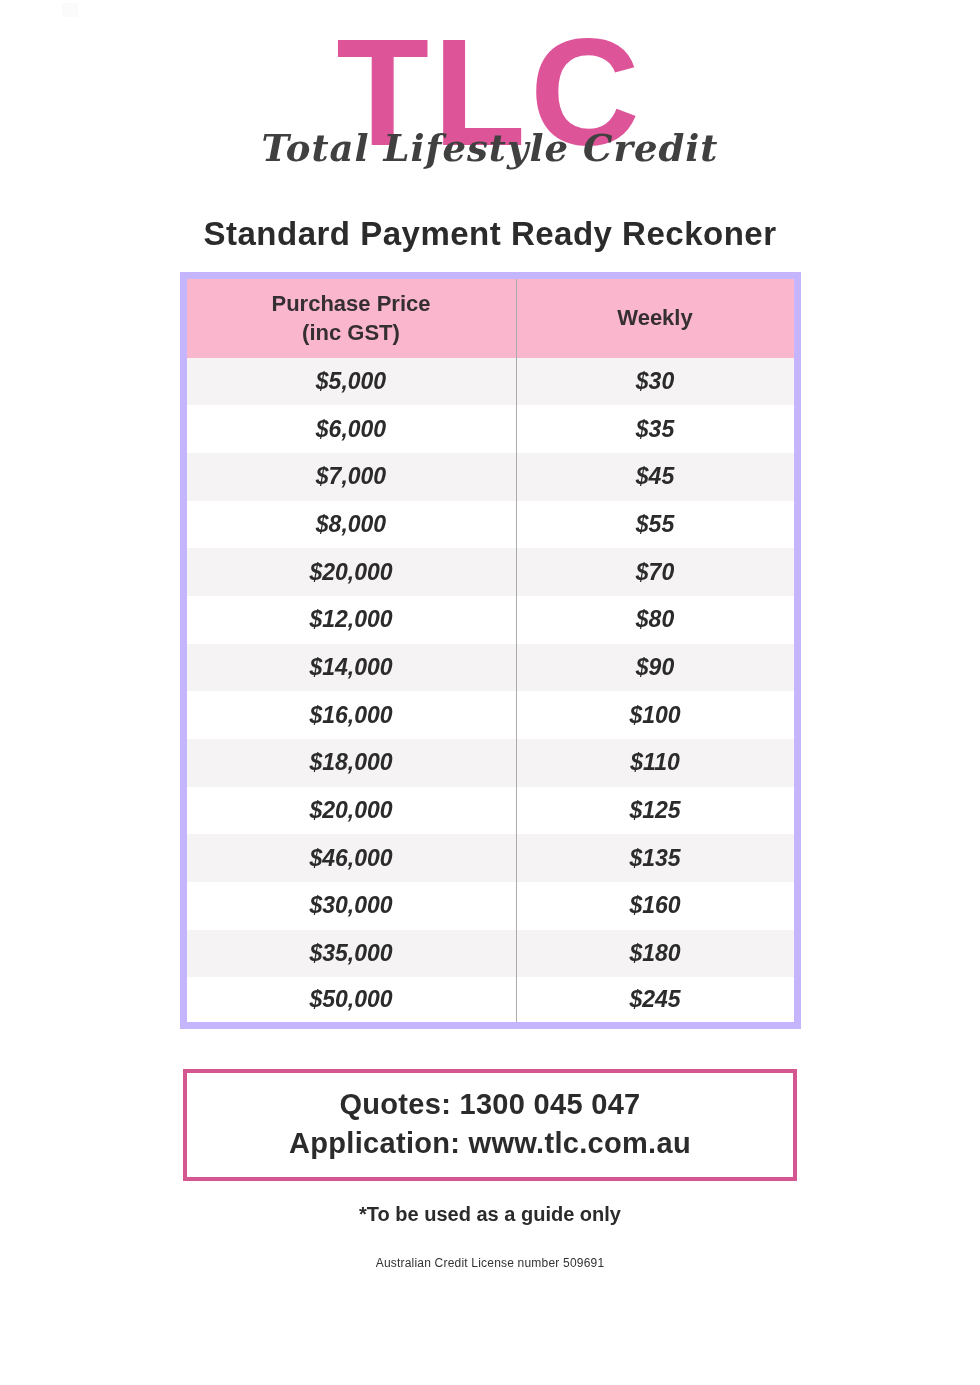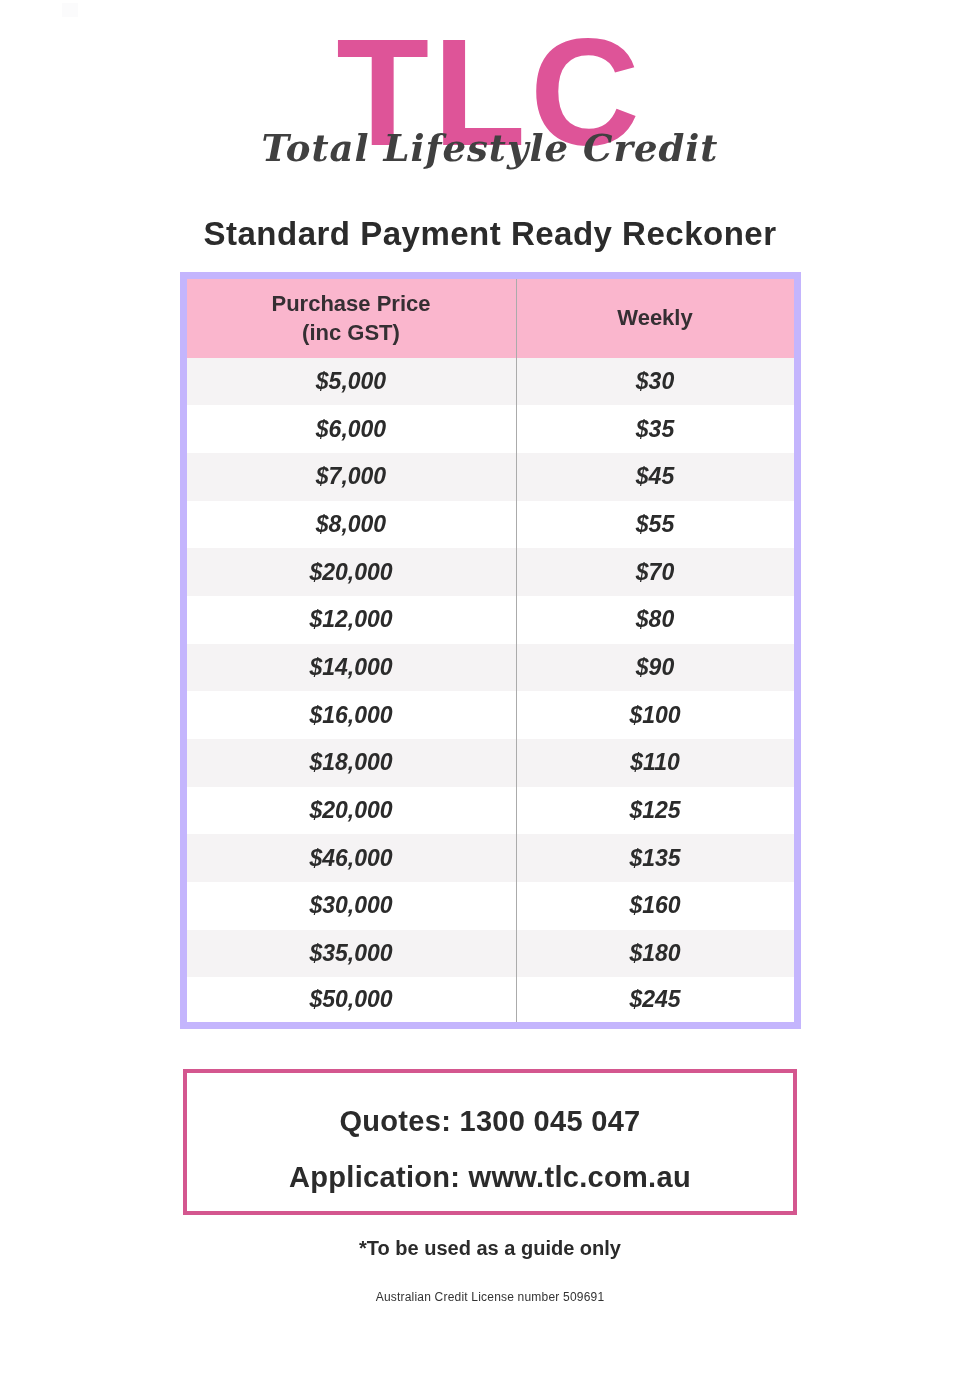--- a/index.html
+++ b/index.html
@@ -77,21 +77,20 @@
     width:614px;
     margin:40px auto 0 auto;
     border:4px solid #d4578f;
     padding:12px 10px 14px 10px;
     text-align:center;
   }
   .contact-line {
     font-size:29px; font-weight:bold;
     color:#2b2b2b; line-height:39px;
     letter-spacing:0.3px;
-    margin-top:17px;
   }
   
   .footnote {
     margin-top:22px;
     text-align:center;
     font-size:20px; font-weight:bold;
     color:#2b2b2b;
   }
   .license {
     margin-top:30px;

